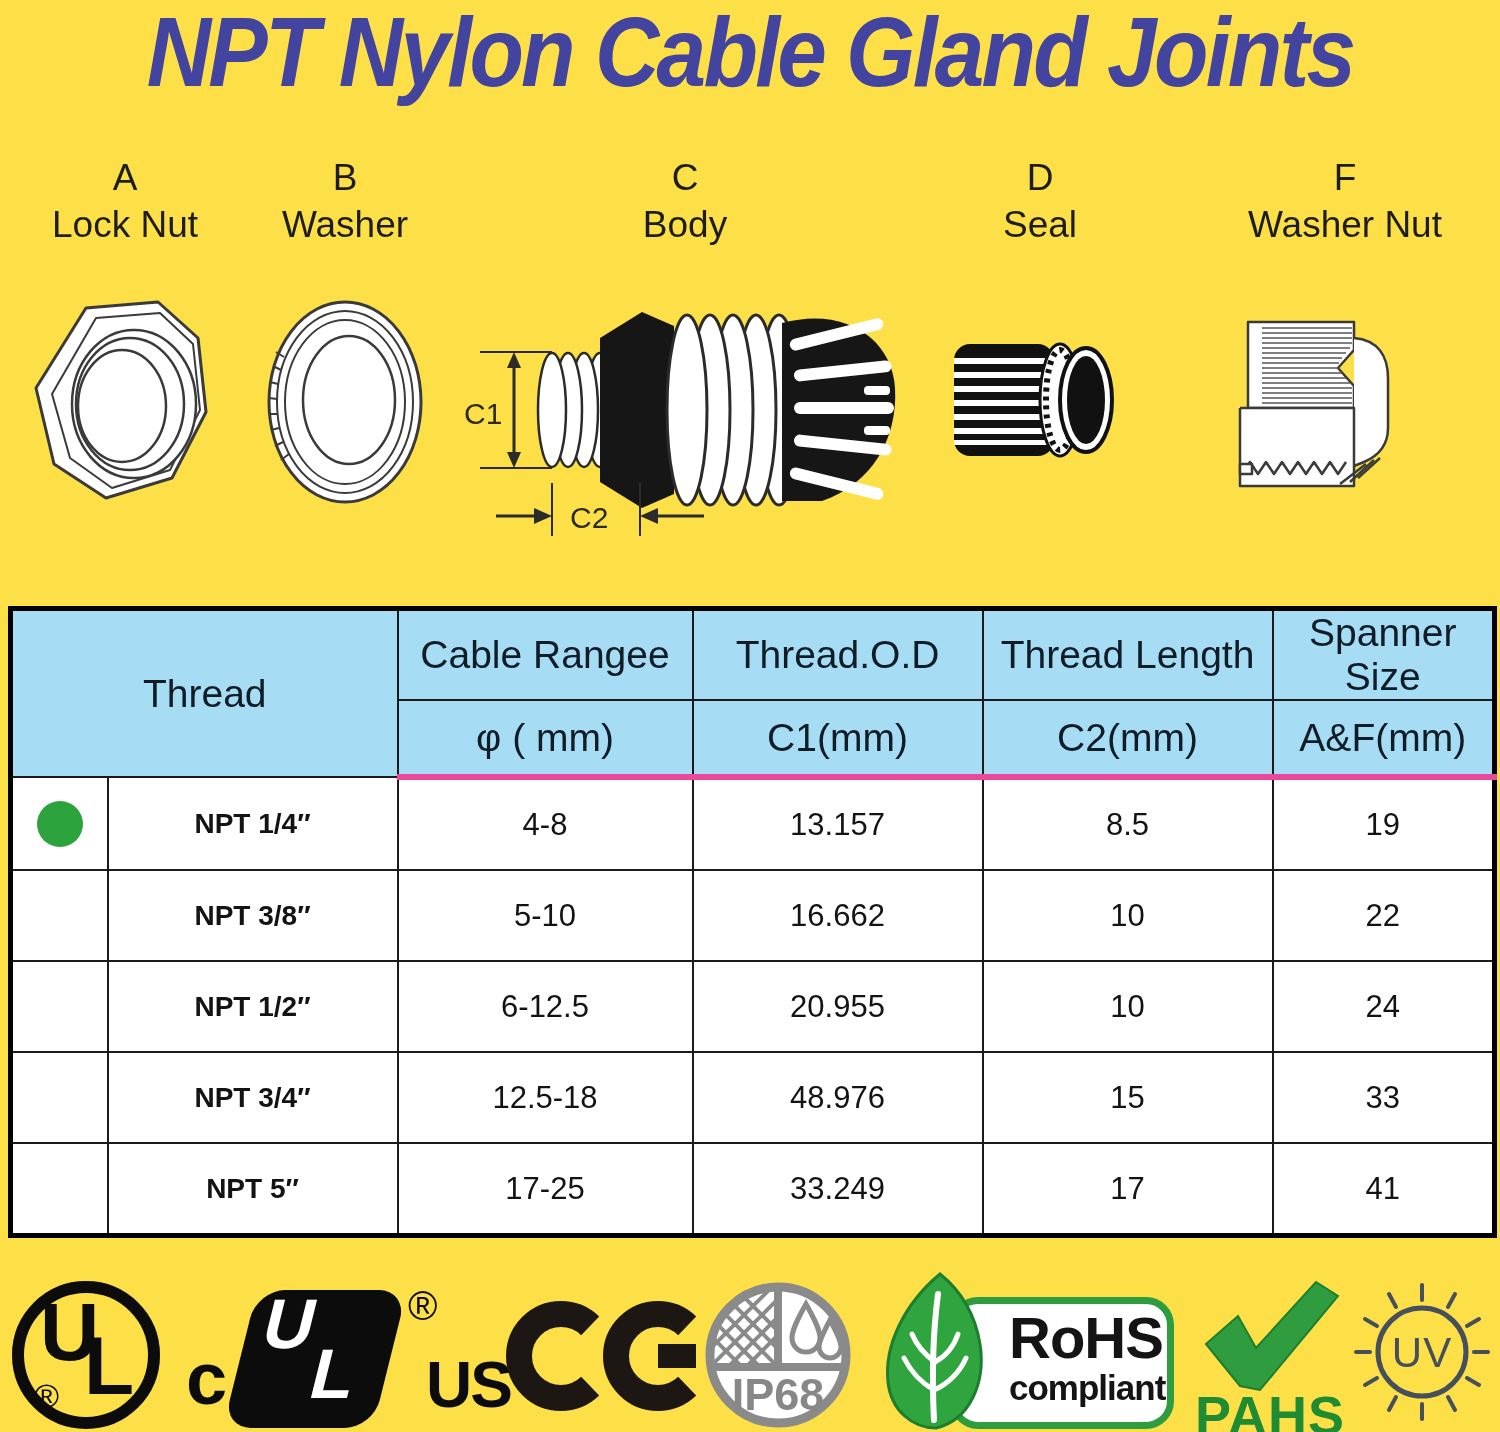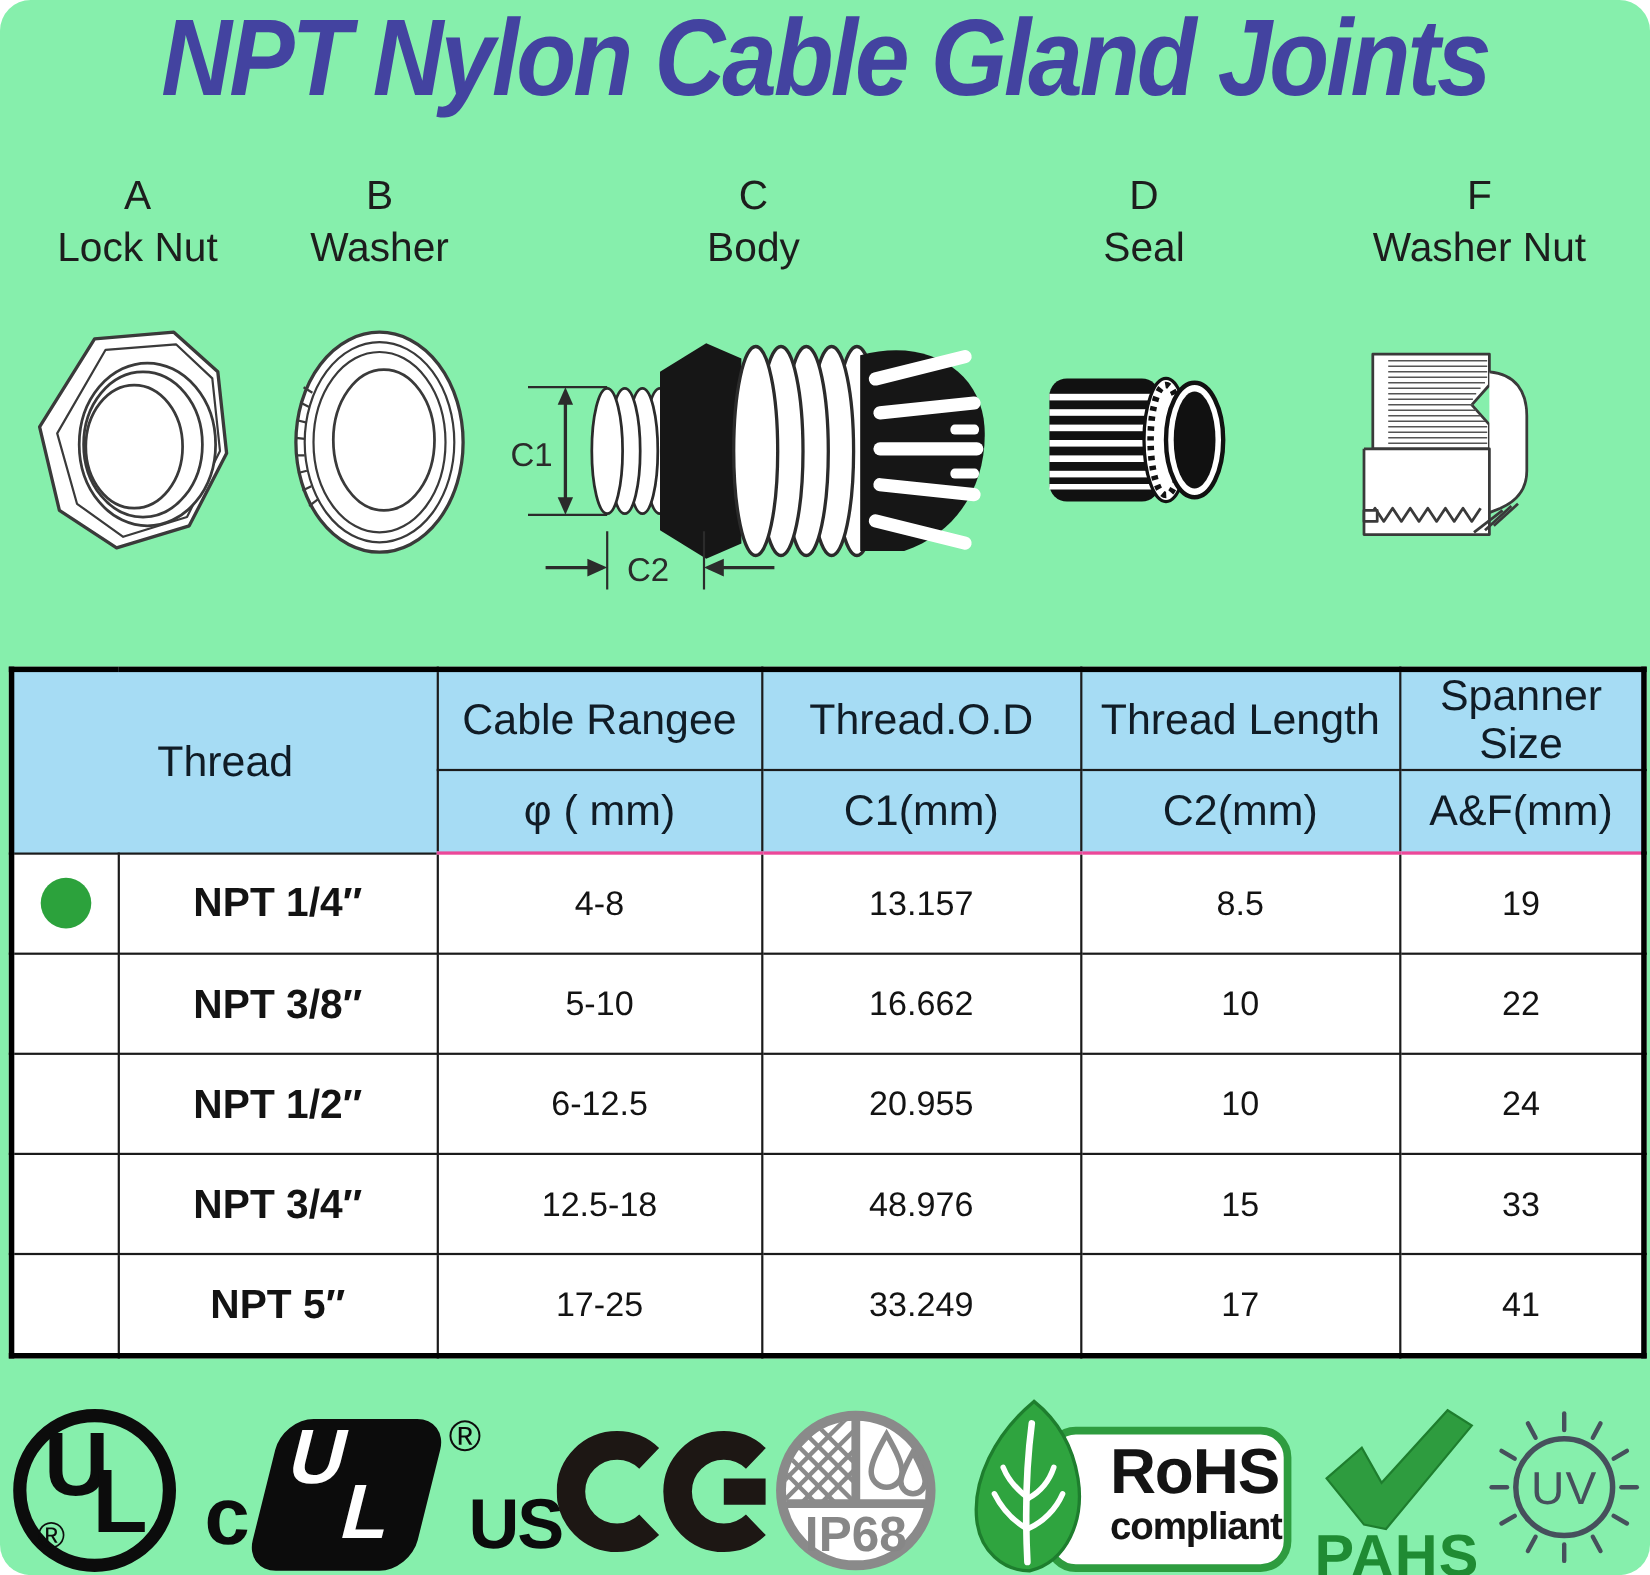--- a/index.html
+++ b/index.html
@@ -1,17 +1,17 @@
 <!DOCTYPE html>
 <html><head>
 <meta charset="utf-8">
 <style>
   html,body{margin:0;padding:0;background:#fff;}
-  .page{position:relative;width:1500px;height:1432px;background:#86efac;overflow:hidden;
-        font-family:"Liberation Sans",sans-serif;color:#111;border-radius:28px;}
+  .page{position:relative;width:1500px;height:1432px;background:#fde047;overflow:hidden;
+        font-family:"Liberation Sans",sans-serif;color:#111;}
 
   
   .title{position:absolute;top:-10px;left:0;width:1500px;text-align:center;
          font:italic 700 99px/124px "Liberation Sans",sans-serif;
          color:#4343A0;transform:scaleX(.9);letter-spacing:-3px;white-space:nowrap;}
 
   
   .part{position:absolute;top:154px;width:240px;text-align:center;color:#1d1d1d;
         font-size:37px;line-height:47px;}
   .part .letter{display:block;}
@@ -23,23 +23,23 @@
   .d-washer{left:263px;top:296px;}
   .d-body{left:452px;top:268px;}
   .d-seal{left:948px;top:336px;}
   .d-sealnut{left:1226px;top:316px;}
 
   
   .spec{position:absolute;left:8px;top:606px;width:1484px;border-collapse:collapse;
         table-layout:fixed;background:#fff;border:5px solid #000;}
   .spec th,.spec td{border:2px solid #1b1b1b;text-align:center;vertical-align:middle;padding:0;}
   .spec thead th{background:#A6DCF4;font-weight:400;font-size:39px;color:#101c26;height:73px;}
-  .spec thead tr:last-child th{border-bottom:3px solid #ec4899;}
+  .spec thead tr:last-child th{border-bottom:6px solid #ec4899;}
   .spec tbody td{height:89px;font-size:31px;color:#131313;}
-  .spec td.thread{font-weight:700;font-size:37px;letter-spacing:0;}
+  .spec td.thread{font-weight:700;font-size:28px;letter-spacing:0;}
   .dot{display:inline-block;width:46px;height:46px;border-radius:50%;background:#2CA23C;vertical-align:middle;}
 
   
   .ul-badge{position:absolute;left:12px;top:1281px;width:124px;height:124px;
             border:12px solid #0c0c0c;border-radius:50%;color:#0c0c0c;}
   .ul-badge .u{position:absolute;left:16px;top:-8px;font-size:82px;font-weight:700;}
   .ul-badge .l{position:absolute;left:60px;top:26px;font-size:82px;font-weight:700;}
   .ul-badge .reg{position:absolute;left:10px;top:84px;font-size:34px;font-weight:400;}
 
   .cul{position:absolute;left:186px;top:1290px;width:314px;height:142px;color:#0c0c0c;}

